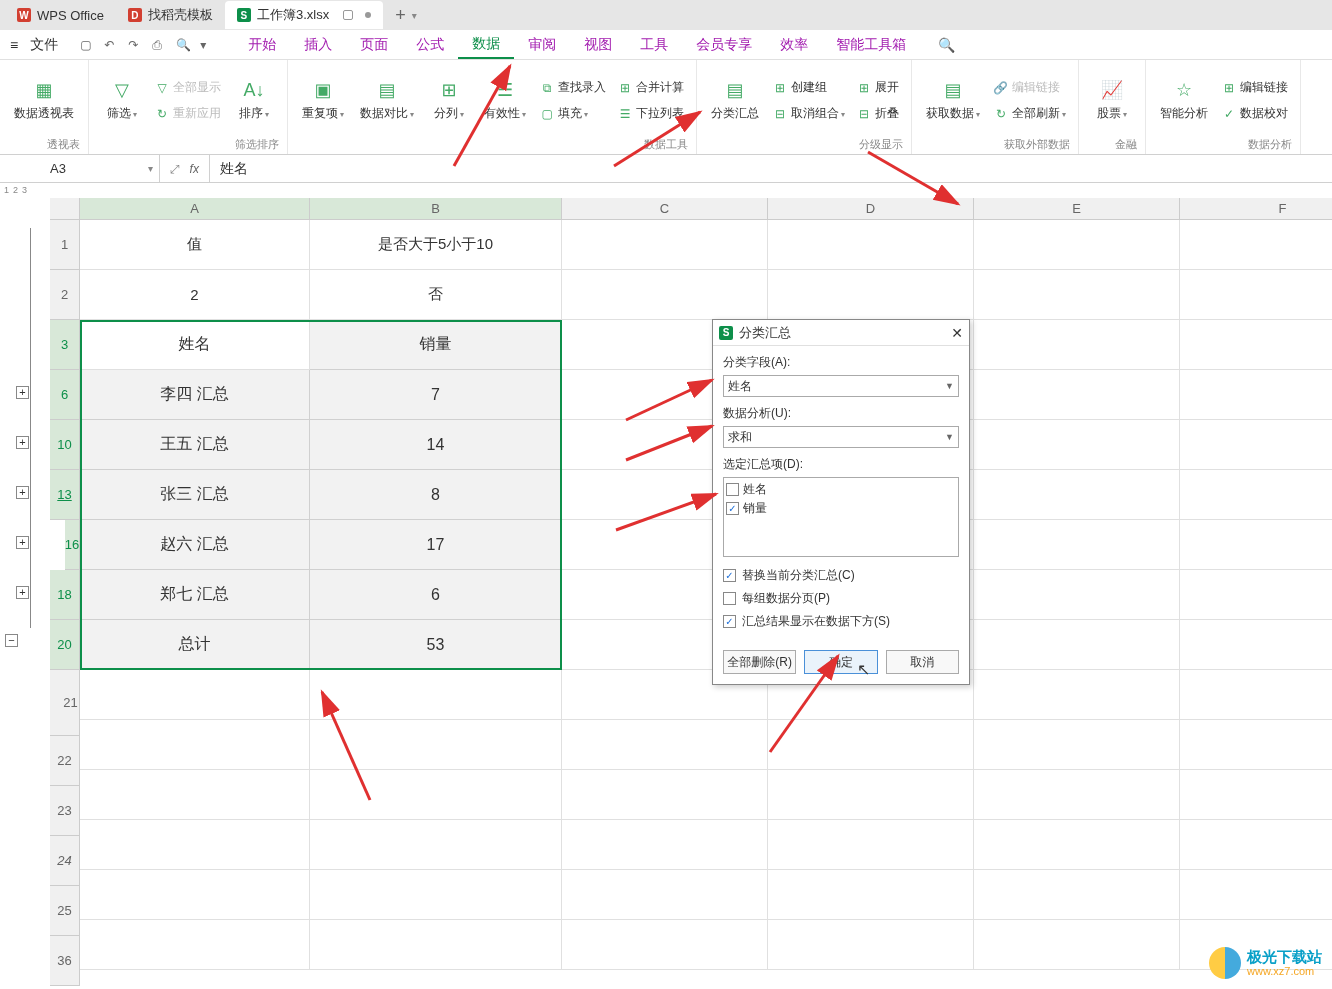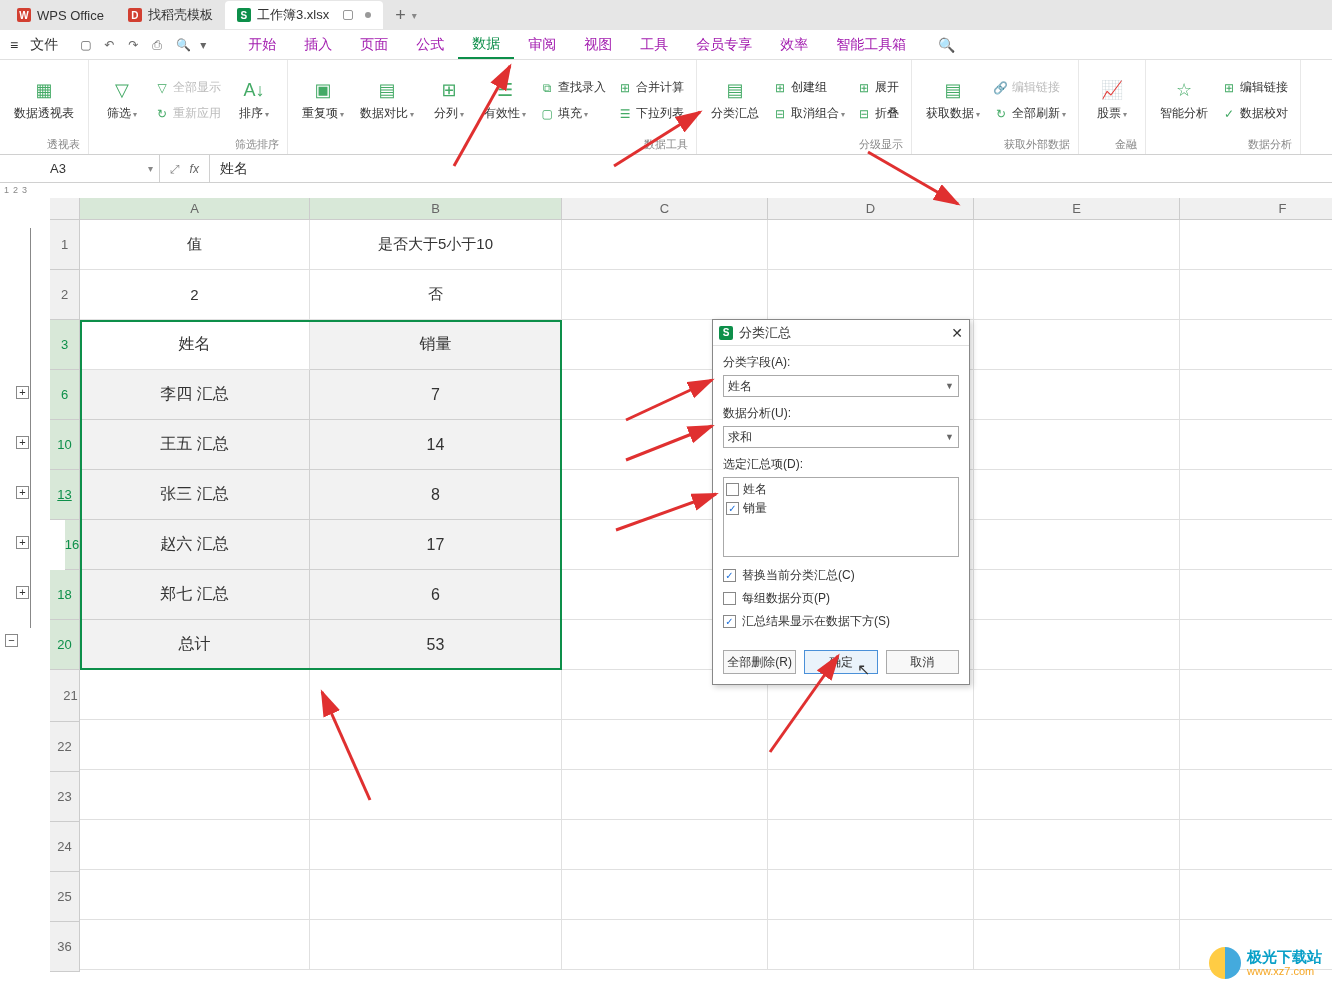--- a/index.html
+++ b/index.html
@@ -351,24 +351,24 @@
   <div class="row-headers" id="row-headers">
       <div class="row-h" style="height: 50px;">1</div>
       <div class="row-h" style="height: 50px;">2</div>
       <div class="row-h sel" style="height: 50px;">3</div>
       <div class="row-h sel" style="height: 50px;">6</div>
       <div class="row-h sel" style="height: 50px;">10</div>
       <div class="row-h sel" style="height: 50px; text-decoration: underline;">13</div>
       <div class="row-h sel" style="height: 50px; margin-left: 15px;">16</div>
       <div class="row-h sel" style="height: 50px;">18</div>
       <div class="row-h sel" style="height: 50px;">20</div>
-      <div class="row-h" style="height: 52px; padding-left: 12px;">21</div>
+      <div class="row-h" style="height: 66px; padding-left: 12px;">21</div>
       <div class="row-h" style="height: 50px;">22</div>
       <div class="row-h" style="height: 50px;">23</div>
-      <div class="row-h" style="height: 50px;">24</div>
+      <div class="row-h" style="height: 50px; font-style: italic;">24</div>
       <div class="row-h" style="height: 50px;">25</div>
       <div class="row-h" style="height: 50px;">36</div>
     </div>
   <div class="cells" id="cells">
 
   <div class="cell" style="left: 0px; top: 0px; width: 230px; height: 50px;">值</div>
       <div class="cell" style="left: 230px; top: 0px; width: 252px; height: 50px;">是否大于5小于10</div>
       <div class="cell" style="left: 482px; top: 0px; width: 206px; height: 50px;"></div>
       <div class="cell" style="left: 688px; top: 0px; width: 206px; height: 50px;"></div>
       <div class="cell" style="left: 894px; top: 0px; width: 206px; height: 50px;"></div>

